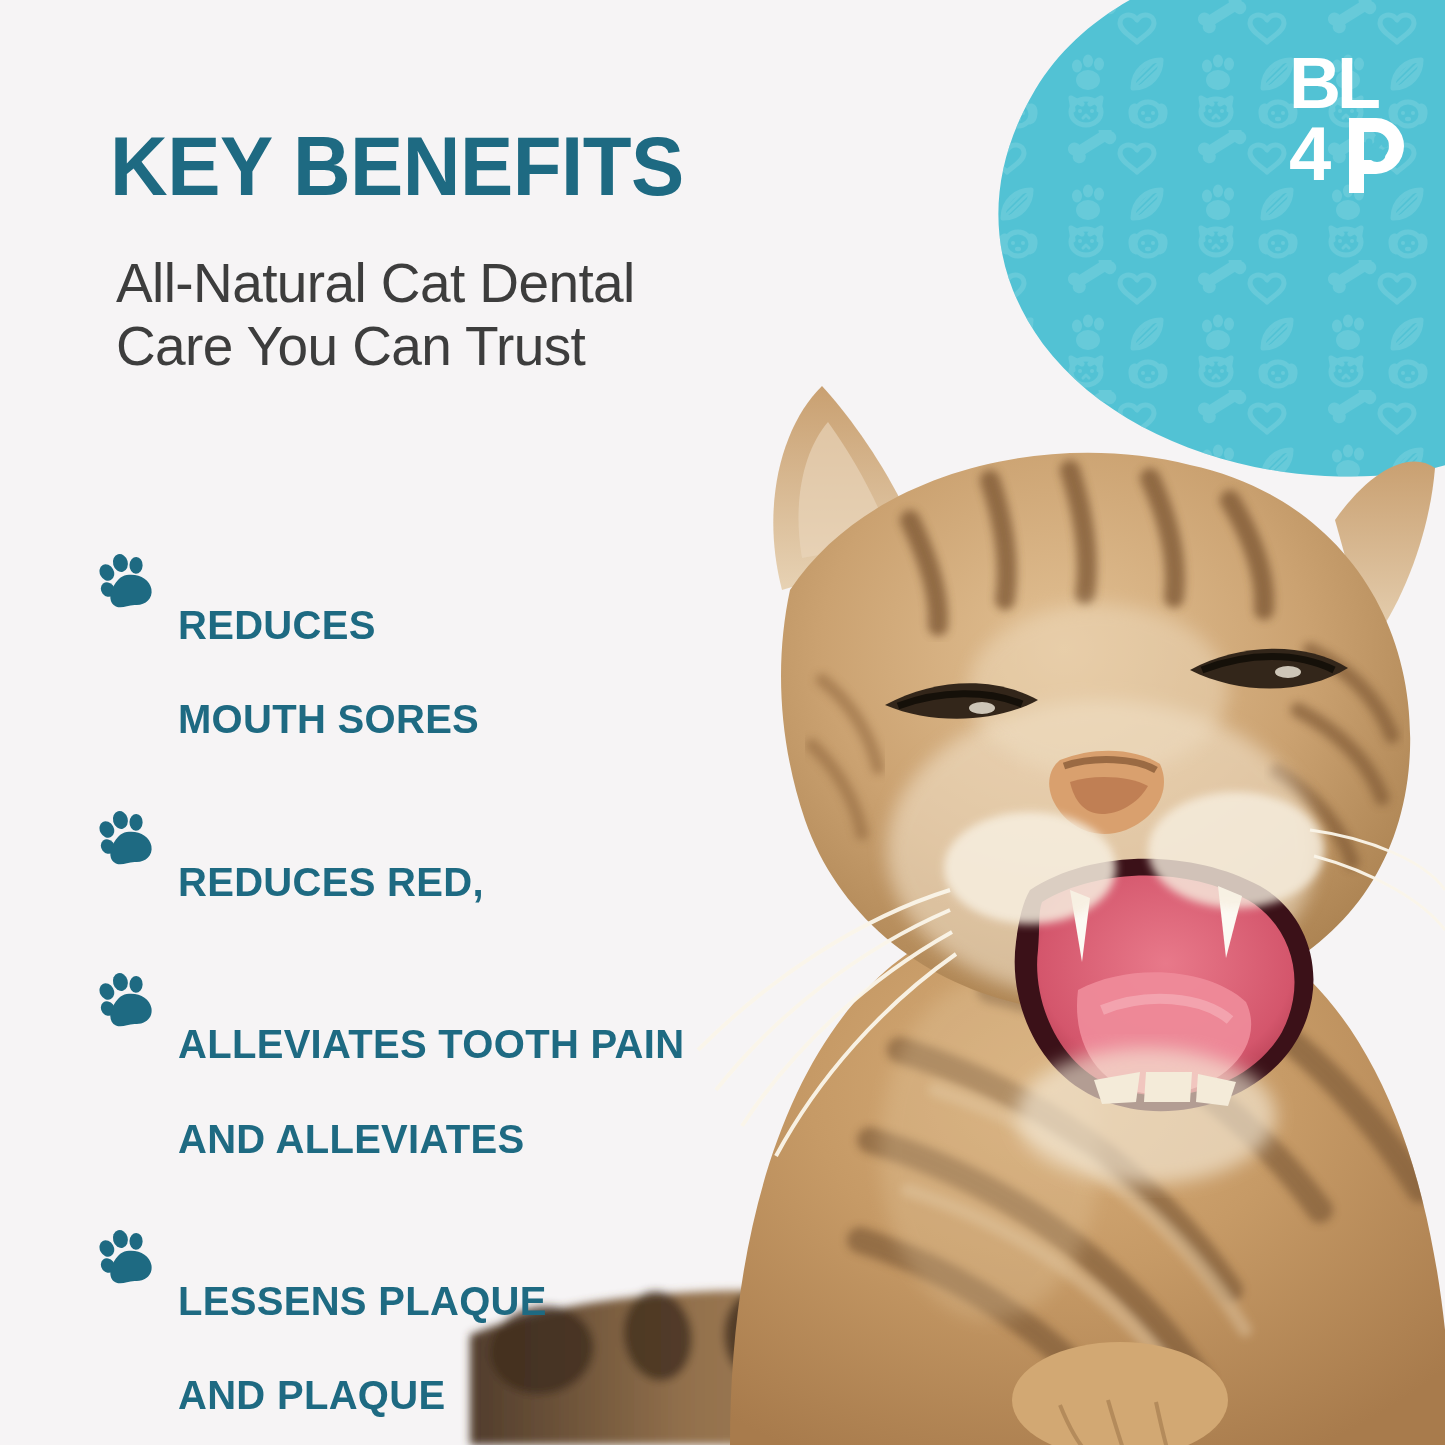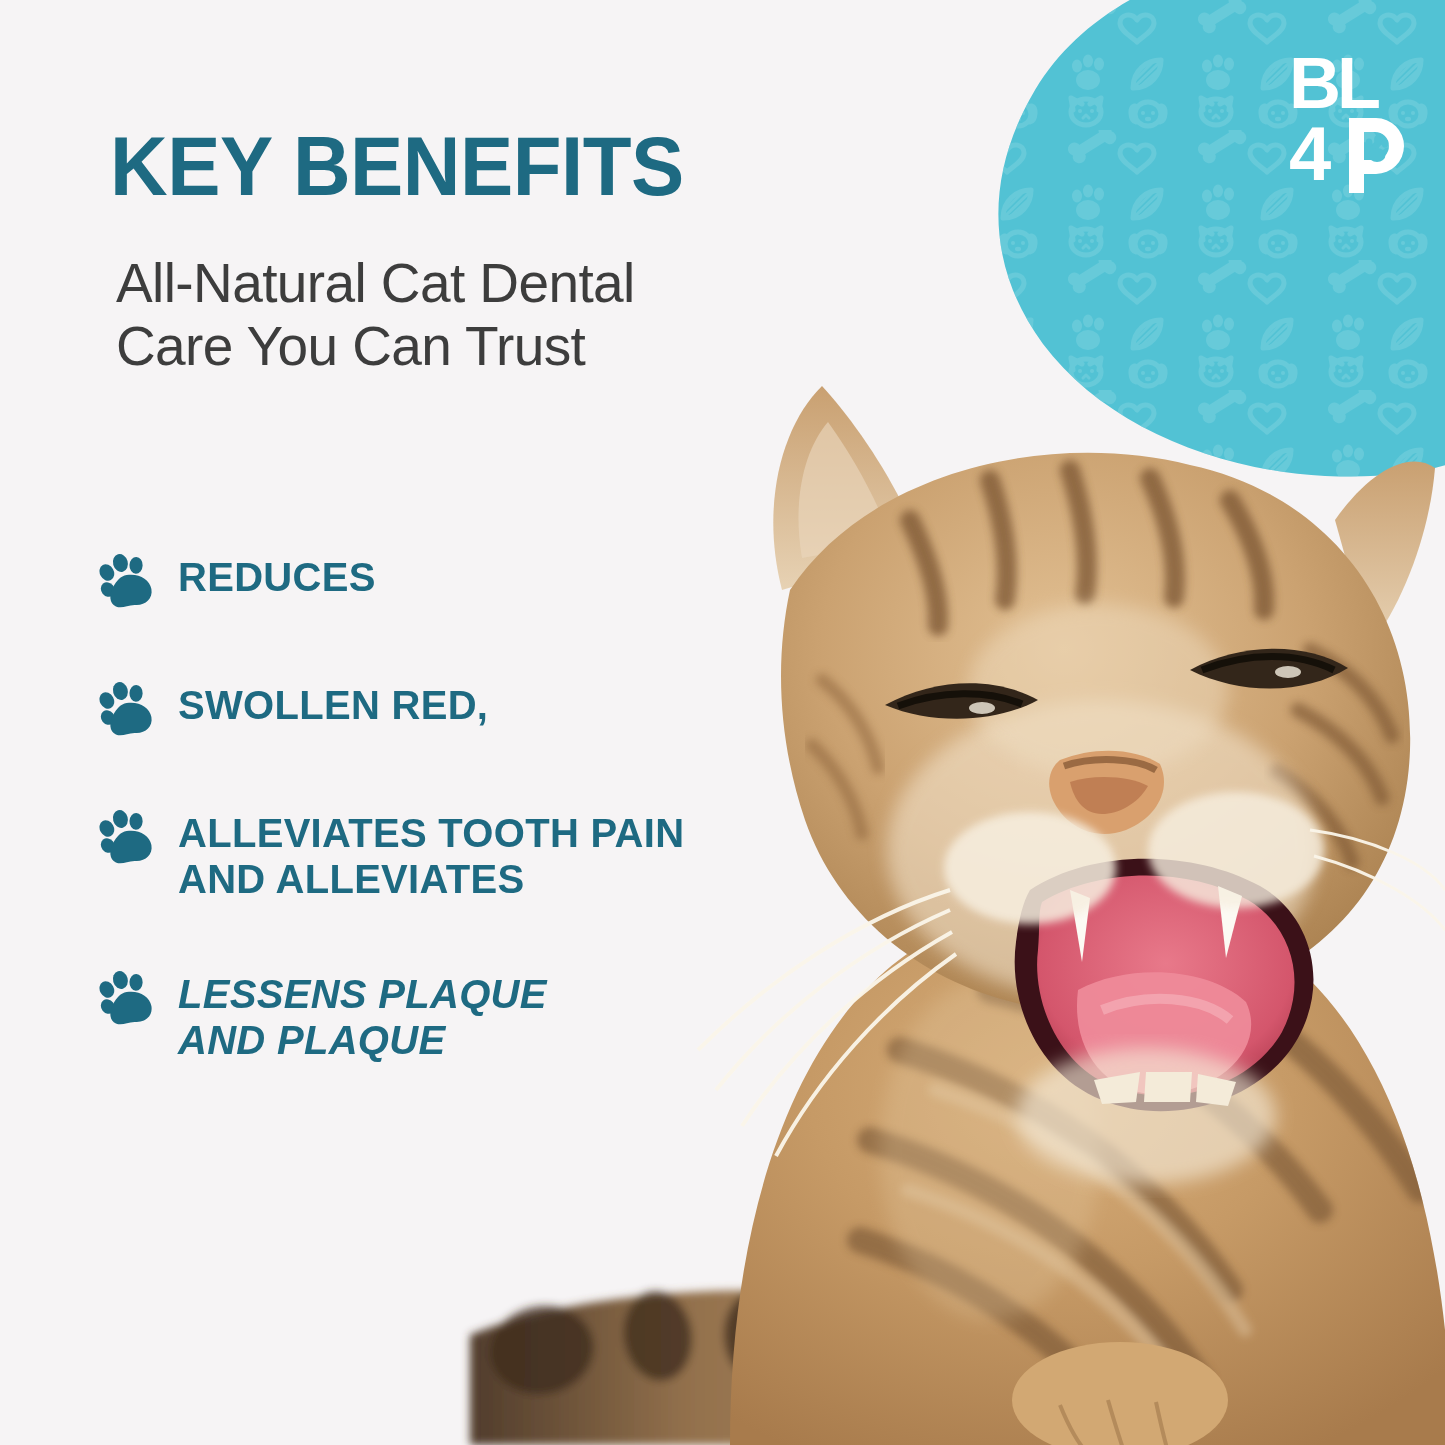--- a/index.html
+++ b/index.html
@@ -90,37 +90,37 @@
     left: 98px;
     top: 548px;
     z-index: 5;
     width: 760px;
   }
   .benefit {
     display: flex;
     align-items: flex-start;
     margin-bottom: 62px;
   }
-  .benefit:last-child { margin-bottom: 0; font-style: italic; }
+  .benefit:last-child { margin-bottom: 0; }
   .paw {
     flex: 0 0 auto;
     width: 60px;
     height: 62px;
     margin-right: 20px;
     margin-top: 4px;
   }
   .benefit-text {
     font-size: 40px;
     line-height: 1.16;
     font-weight: 700;
     color: #1E6A82;
     letter-spacing: 0.3px;
     padding-top: 6px;
   }
-  .benefit-text span { display: block; white-space: nowrap; }
+  .benefit-text span { display: block; white-space: nowrap; margin-top: 48px; }
 </style>
 </head>
 <body>
 
 <div id="canvas">
 
   <div class="blob-wrap">
     <svg class="blob-svg" width="520" height="500" viewBox="0 0 520 500" xmlns="http://www.w3.org/2000/svg">
       <defs>
         <pattern id="petpat" width="130" height="130" patternUnits="userSpaceOnUse">
@@ -391,37 +391,38 @@
             <ellipse cx="11" cy="17" rx="7" ry="8.6" transform="rotate(-18 11 17)"></ellipse>
             <ellipse cx="26" cy="10" rx="7.4" ry="9" transform="rotate(-6 26 10)"></ellipse>
             <ellipse cx="41" cy="15" rx="6.6" ry="8.4" transform="rotate(12 41 15)"></ellipse>
             <ellipse cx="9" cy="34" rx="6.6" ry="7.6" transform="rotate(-28 9 34)"></ellipse>
             <path d="M30 23 C42 23 52 31 52 41 C52 51 43 56 34 54 C26 52 20 56 14 52 C8 48 9 39 15 32 C19 27 24 23 30 23 Z"></path>
           </g>
         </svg>
       </span>
       <span class="benefit-text">
         <span>REDUCES</span>
+        <span>MOUTH SORES</span>
       </span>
     </div>
 
     <div class="benefit">
       <span class="paw">
         <svg width="60" height="62" viewBox="0 0 60 62" xmlns="http://www.w3.org/2000/svg">
           <g fill="#1E6A82" transform="rotate(-10 30 31)">
             <ellipse cx="11" cy="17" rx="7" ry="8.6" transform="rotate(-18 11 17)"></ellipse>
             <ellipse cx="26" cy="10" rx="7.4" ry="9" transform="rotate(-6 26 10)"></ellipse>
             <ellipse cx="41" cy="15" rx="6.6" ry="8.4" transform="rotate(12 41 15)"></ellipse>
             <ellipse cx="9" cy="34" rx="6.6" ry="7.6" transform="rotate(-28 9 34)"></ellipse>
             <path d="M30 23 C42 23 52 31 52 41 C52 51 43 56 34 54 C26 52 20 56 14 52 C8 48 9 39 15 32 C19 27 24 23 30 23 Z"></path>
           </g>
         </svg>
       </span>
       <span class="benefit-text">
-        <span>SWOLLEN RED,</span>
+        <span>REDUCES RED,</span>
       </span>
     </div>
 
     <div class="benefit">
       <span class="paw">
         <svg width="60" height="62" viewBox="0 0 60 62" xmlns="http://www.w3.org/2000/svg">
           <g fill="#1E6A82" transform="rotate(-10 30 31)">
             <ellipse cx="11" cy="17" rx="7" ry="8.6" transform="rotate(-18 11 17)"></ellipse>
             <ellipse cx="26" cy="10" rx="7.4" ry="9" transform="rotate(-6 26 10)"></ellipse>
             <ellipse cx="41" cy="15" rx="6.6" ry="8.4" transform="rotate(12 41 15)"></ellipse>

